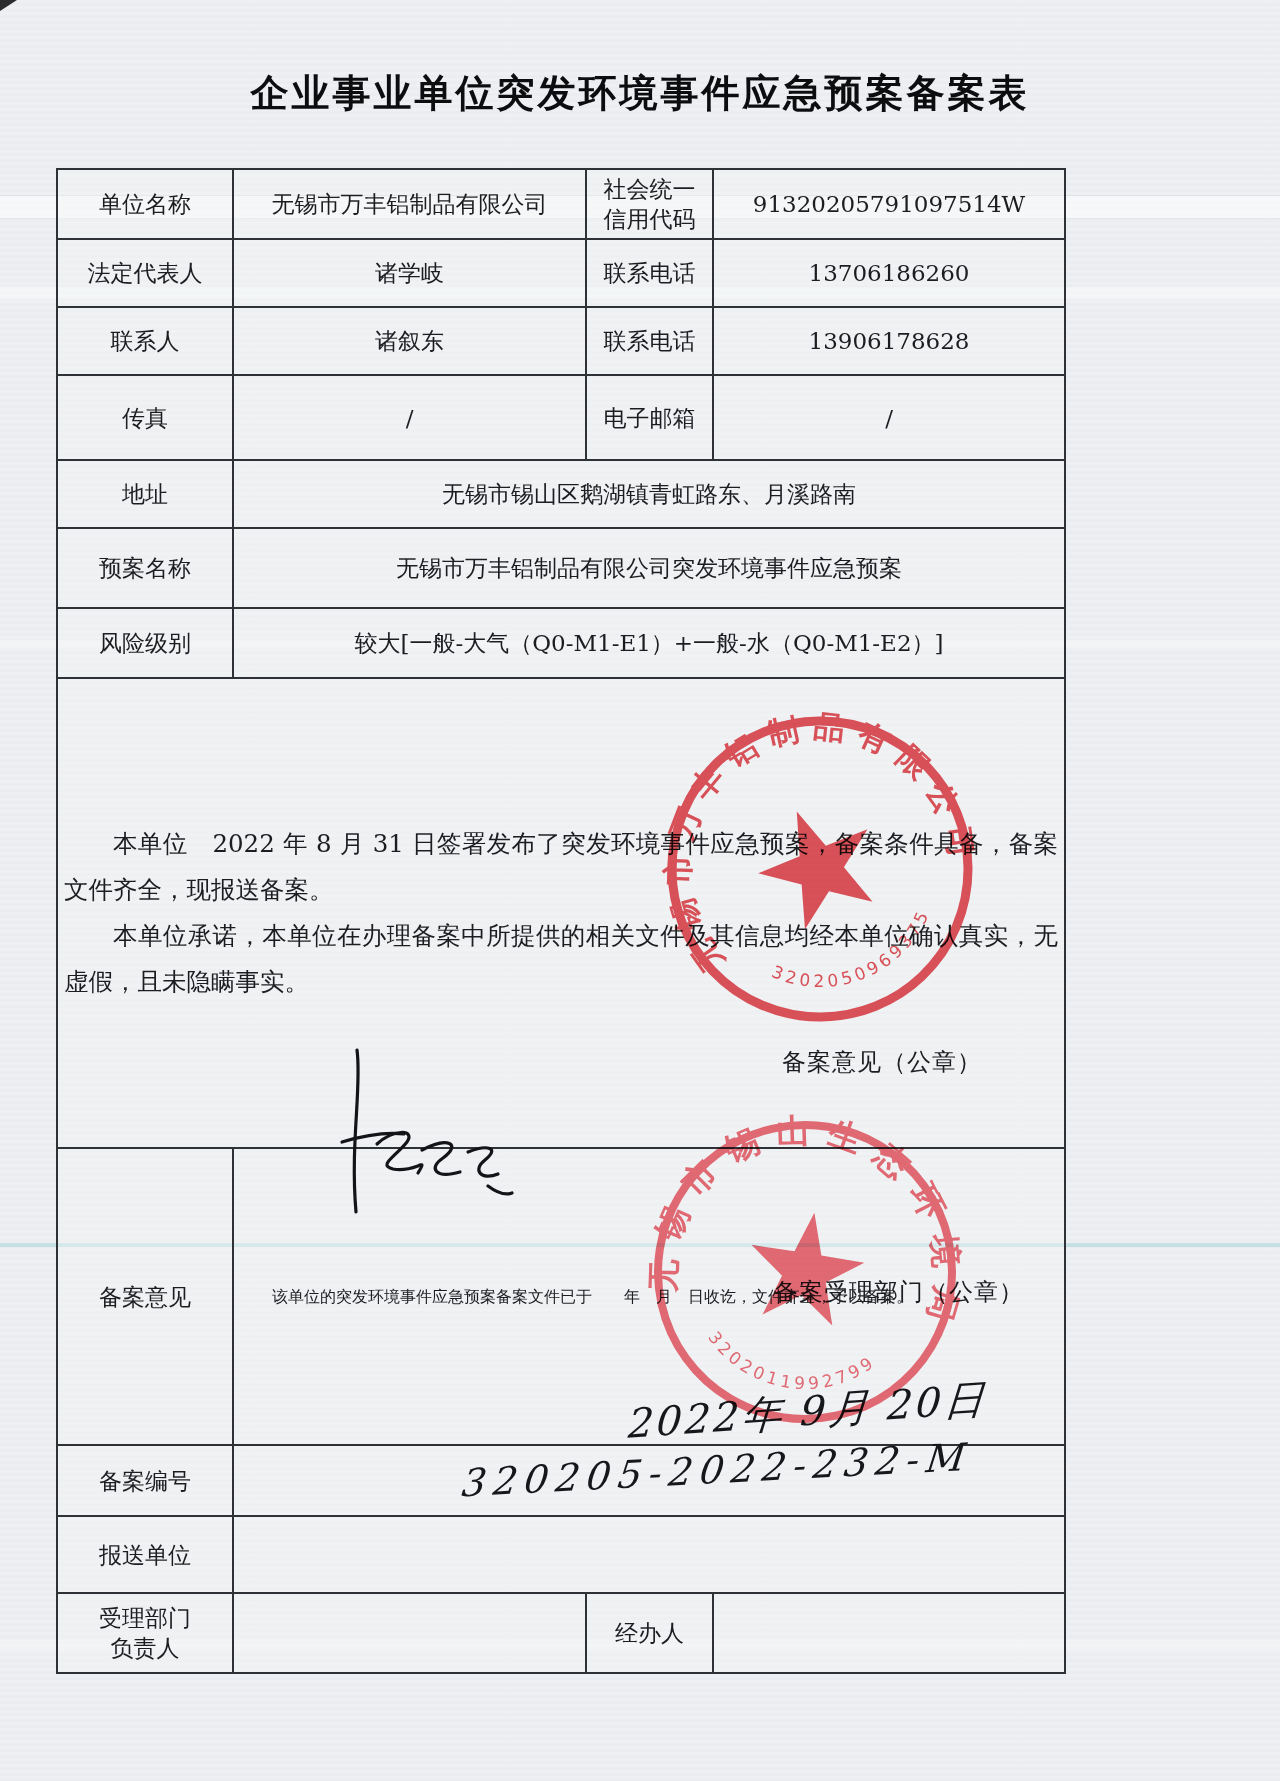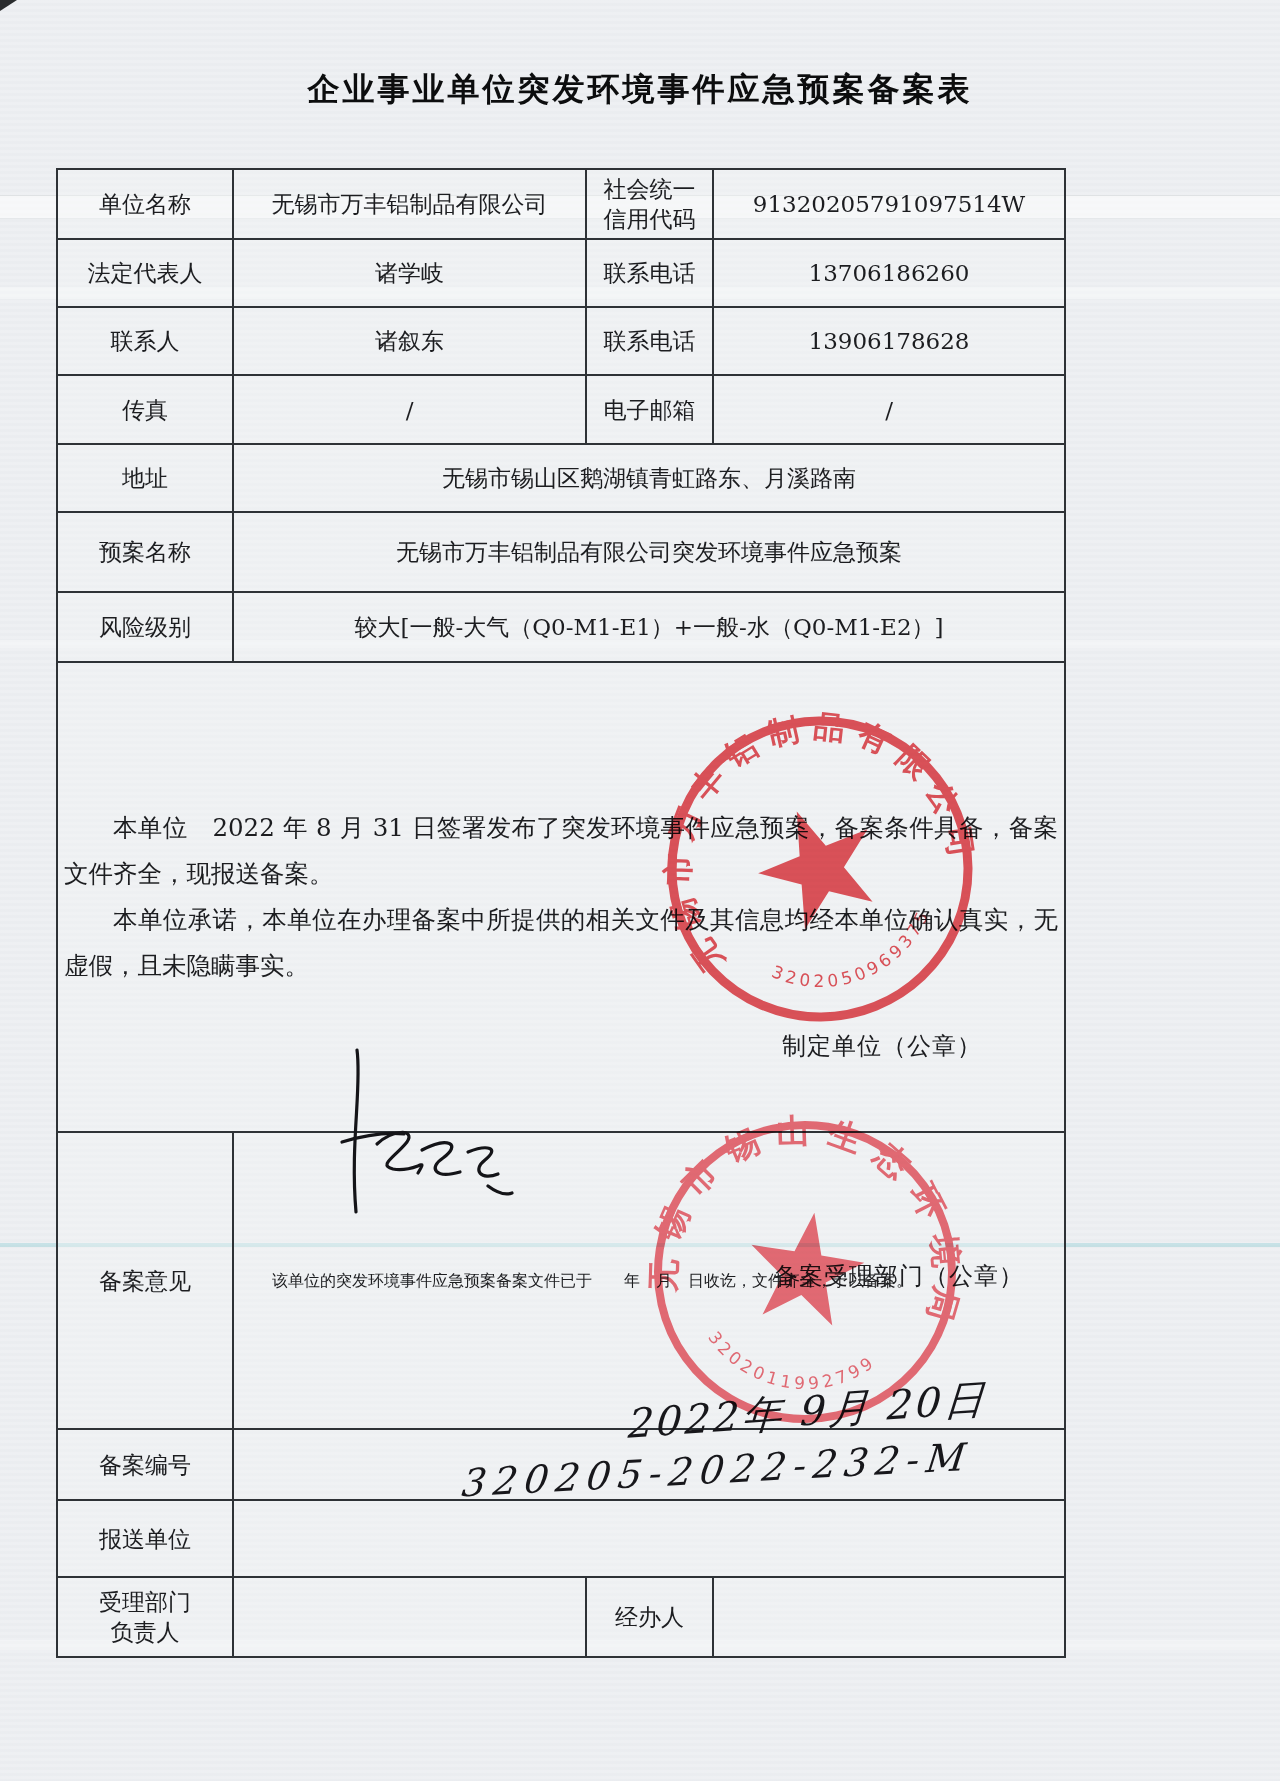--- a/index.html
+++ b/index.html
@@ -20,21 +20,21 @@
   .band1{top:195px;height:22px;background:rgba(255,255,255,.55);border-top:1px solid rgba(165,173,180,.28);border-bottom:1px solid rgba(165,173,180,.22);}
   .band2{top:287px;height:12px;background:rgba(255,255,255,.38);}
   .band3{top:640px;height:8px;background:rgba(255,255,255,.32);}
   .band4{top:1243px;height:4px;background:rgba(0,158,165,.16);}
   .band5{top:1640px;height:10px;background:rgba(255,255,255,.30);}
   .corner-mark{position:absolute;top:0;left:0;width:0;height:0;
     border-top:11px solid #2a2c2e;border-right:17px solid transparent;}
 
   h1.doc-title{
     position:absolute;top:68px;left:0;width:100%;margin:0;
-    text-align:center;font-size:32px;font-weight:900;letter-spacing:3px;
+    text-align:center;font-size:38px;font-weight:900;letter-spacing:3px;
     font-family:"DejaVu Sans","Liberation Sans",sans-serif;color:#0c0d0e;
   }
 
   table.form{
     position:absolute;left:56px;top:168px;width:1008px;
     border-collapse:collapse;table-layout:fixed;
   }
   table.form td,table.form th{
     border:2px solid #2e3236;
     font-weight:normal;font-size:23px;
@@ -103,21 +103,21 @@
       <td>13706186260</td>
     </tr>
 
     <tr style="height:68px">
       <th>联系人</th>
       <td>诸叙东</td>
       <th>联系电话</th>
       <td>13906178628</td>
     </tr>
 
-    <tr style="height:69px">
+    <tr style="height:85px">
       <th>传真</th>
       <td>/</td>
       <th>电子邮箱</th>
       <td>/</td>
     </tr>
 
     <tr style="height:68px">
       <th>地址</th>
       <td colspan="3">无锡市锡山区鹅湖镇青虹路东、月溪路南</td>
     </tr>
@@ -129,21 +129,21 @@
 
     <tr style="height:70px">
       <th>风险级别</th>
       <td colspan="3">较大[一般-大气（Q0-M1-E1）+一般-水（Q0-M1-E2）]</td>
     </tr>
 
     <tr style="height:470px">
       <td colspan="4" class="para-cell">
         <p>本单位　2022 年 8 月 31 日签署发布了突发环境事件应急预案，备案条件具备，备案文件齐全，现报送备案。</p>
         <p>本单位承诺，本单位在办理备案中所提供的相关文件及其信息均经本单位确认真实，无虚假，且未隐瞒事实。</p>
-        <span class="seal-caption caption-make">制定单位（公章）</span>
+        <span class="seal-caption caption-make">备案意见（公章）</span>
       </td>
     </tr>
 
 
     <tr style="height:297px">
       <th>备案意见</th>
       <td colspan="3" class="opinion-cell">
         <p class="op-text">该单位的突发环境事件应急预案备案文件已于　　年　月　日收讫，文件齐全，予以备案。</p>
         <span class="seal-caption caption-accept">备案受理部门（公章）</span>
       </td>

